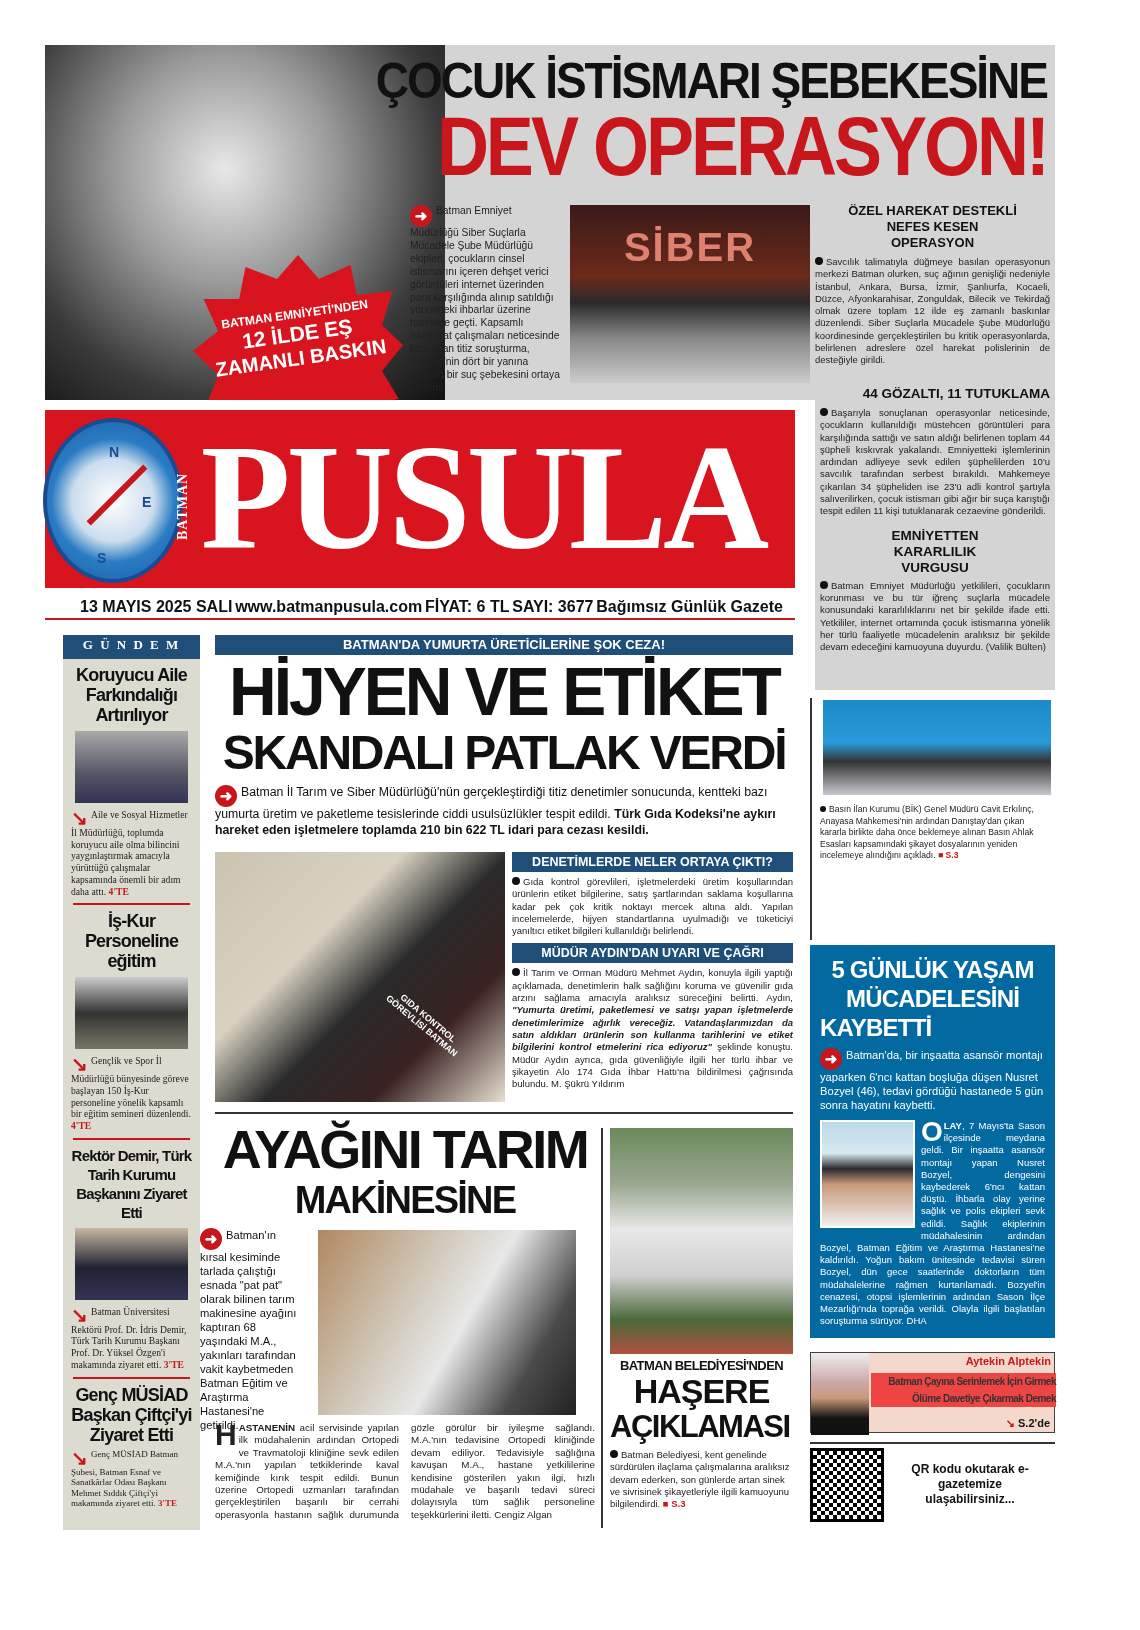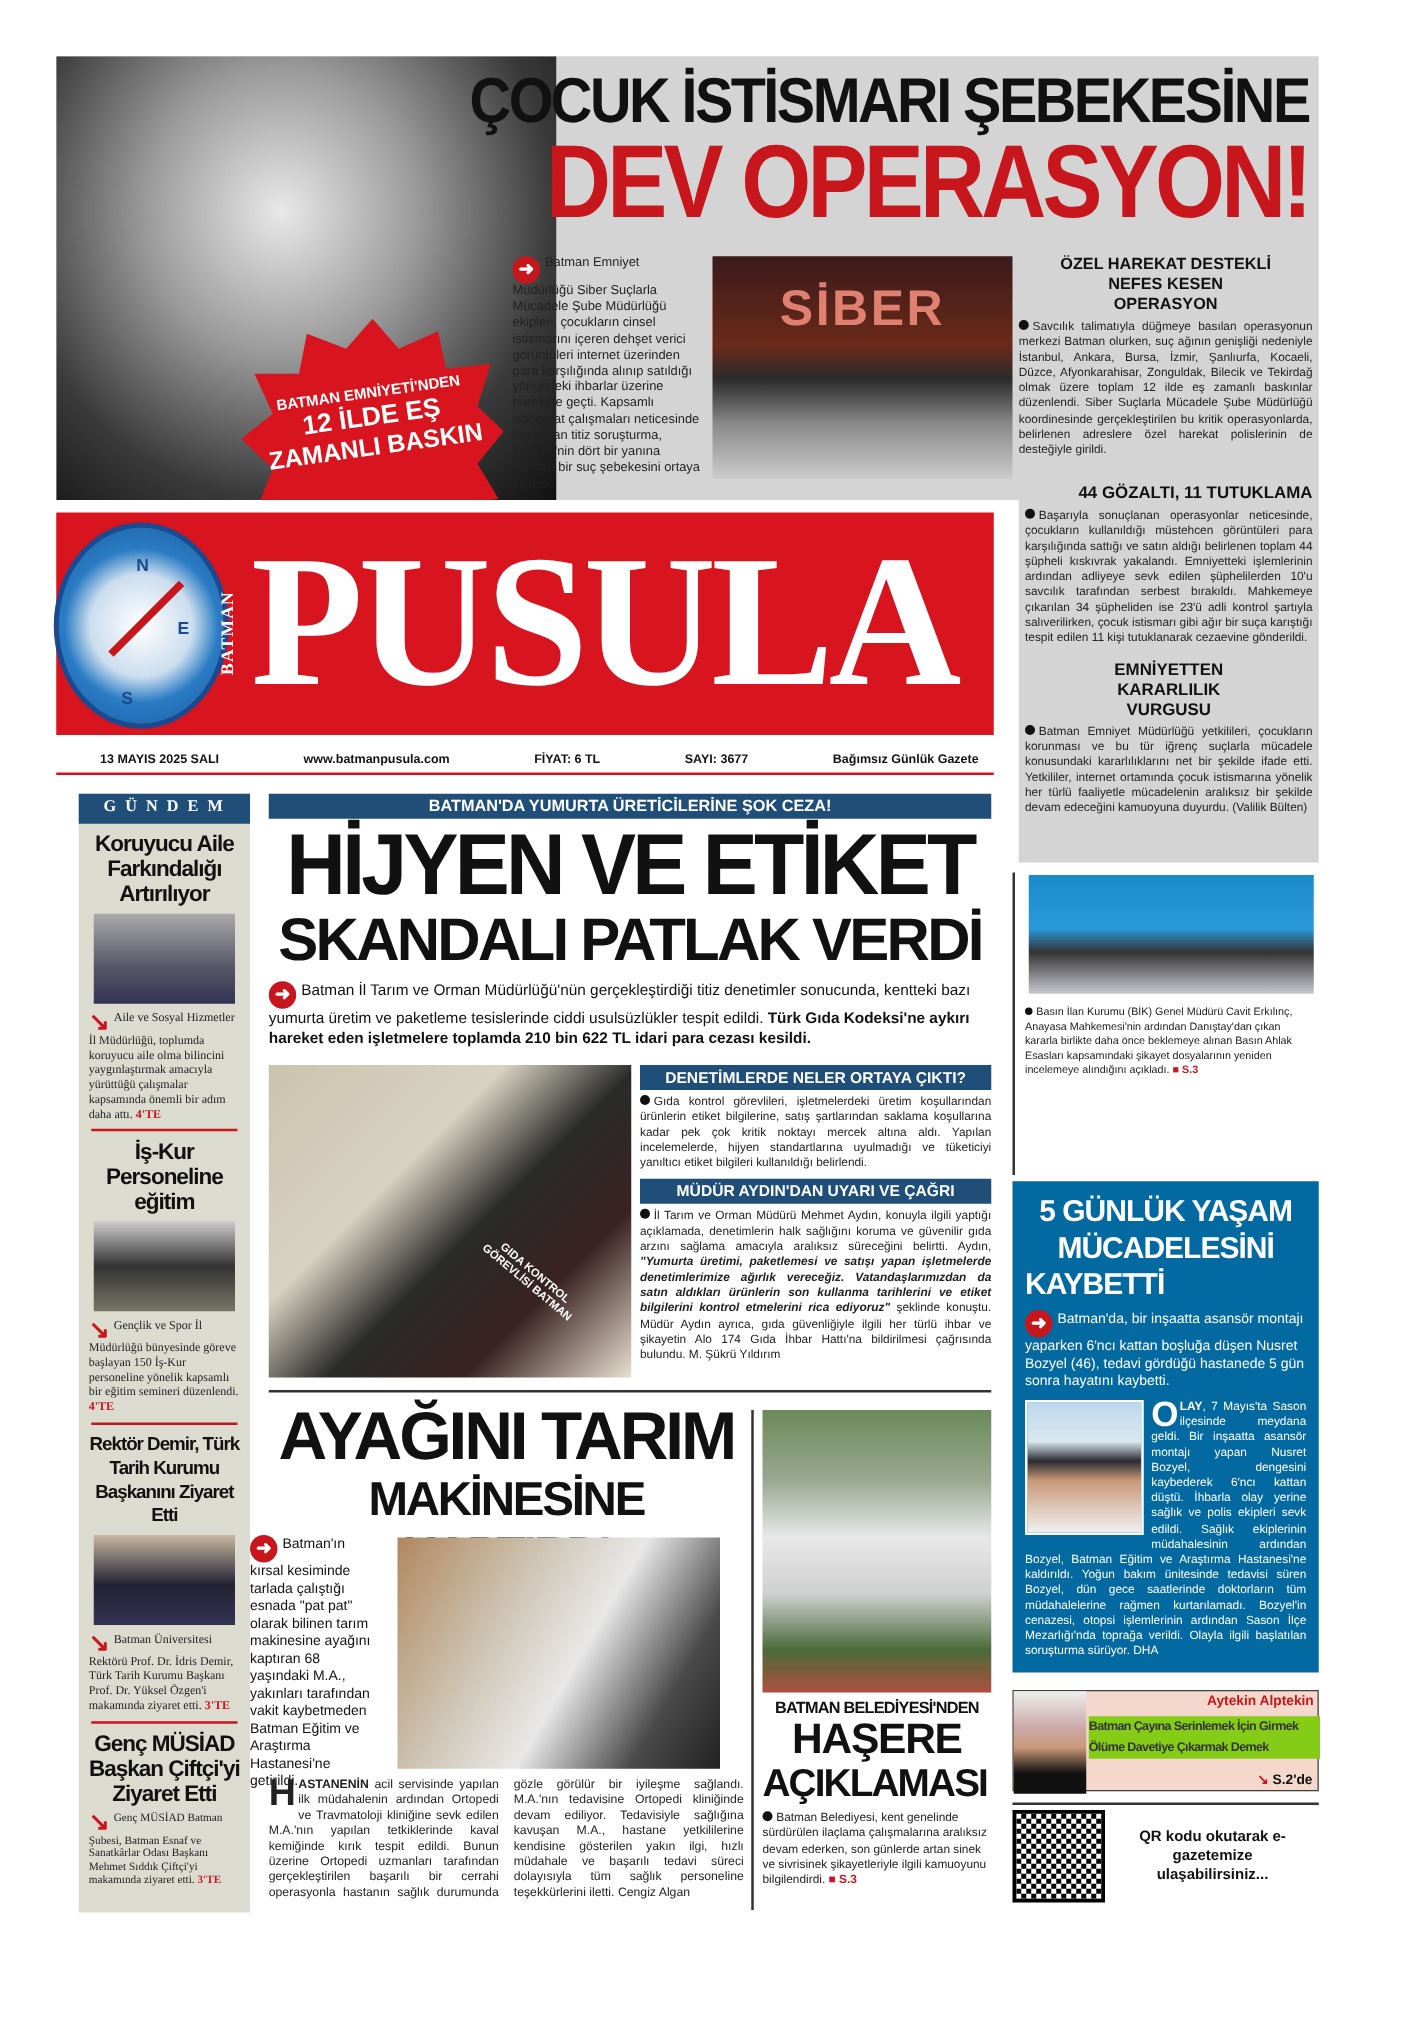--- a/index.html
+++ b/index.html
@@ -53,21 +53,21 @@
   <div class="abs" style="left:-2px;top:8px;width:140px;height:165px;border-radius:50%;background:radial-gradient(circle,#fff 0%,#cde 40%,#2a7cc4 60%,#1a5aa0 100%);border:4px solid #1a4a90">
     <span class="abs" style="left:62px;top:22px;color:#1a4a90;font-weight:bold;font-size:14px">N</span>
     <span class="abs" style="left:95px;top:72px;color:#1a4a90;font-weight:bold;font-size:14px">E</span>
     <span class="abs" style="left:50px;top:128px;color:#1a4a90;font-weight:bold;font-size:14px">S</span>
     <div class="abs" style="left:30px;top:70px;width:80px;height:6px;background:#c8161d;transform:rotate(-45deg)"></div>
   </div>
   <div class="abs serif" style="left:130px;top:130px;color:#fff;font-weight:bold;font-size:14px;transform:rotate(-90deg);transform-origin:left top;letter-spacing:1px">BATMAN</div>
   <div class="abs serif" style="left:150px;top:-2px;color:#fff;font-weight:bold;font-size:150px;letter-spacing:-4px;line-height:178px;transform:scaleX(0.98)">PUSULA</div>
 </div>
 
-<div class="abs" style="left:45px;top:596px;width:750px;height:24px;font-size:10px;font-weight:bold;display:flex;justify-content:space-between;align-items:center;padding:0 12px 0 35px;border-bottom:2px solid #c8161d">
+<div class="abs" style="left:45px;top:596px;width:750px;height:24px;font-size:16px;font-weight:bold;display:flex;justify-content:space-between;align-items:center;padding:0 12px 0 35px;border-bottom:2px solid #c8161d">
   <span>13 MAYIS 2025 SALI</span>
   <span>www.batmanpusula.com</span>
   <span>FİYAT: 6 TL</span>
   <span>SAYI: 3677</span>
   <span>Bağımsız Günlük Gazete</span>
 </div>
 
 <div class="abs side" style="left:63px;top:635px;width:137px;height:895px;background:#dcdbd0">
   <div class="bluebar serif" style="font-size:13px;height:24px;line-height:20px;letter-spacing:2px">G Ü N D E M</div>
   <div style="padding:6px 8px 0">
@@ -91,21 +91,21 @@
   <div style="padding:0 8px">
     <h3>Genç MÜSİAD Başkan Çiftçi'yi Ziyaret Etti</h3>
     <div class="st" style="margin-top:4px;font-size:9px;line-height:10.5px"><span class="darrow">↘</span><span>Genç MÜSİAD Batman Şubesi, Batman Esnaf ve Sanatkârlar Odası Başkanı Mehmet Sıddık Çiftçi'yi makamında ziyaret etti.</span> <b class="red">3'TE</b></div>
   </div>
 </div>
 
 <div class="abs" style="left:215px;top:635px;width:578px">
   <div class="bluebar" style="font-size:13px;height:20px;line-height:20px">BATMAN'DA YUMURTA ÜRETİCİLERİNE ŞOK CEZA!</div>
   <div style="font-size:66px;font-weight:bold;letter-spacing:-3px;text-align:center;line-height:72px;transform:scaleY(1.05)">HİJYEN VE ETİKET</div>
   <div style="font-size:48px;font-weight:bold;letter-spacing:-2.2px;text-align:center;line-height:52px">SKANDALI PATLAK VERDİ</div>
-  <div style="font-size:12.3px;line-height:15.5px;margin-top:6px"><span class="arrow">➜</span><span>Batman İl Tarım ve Orman Müdürlüğü'nün gerçekleştirdiği titiz denetimler sonucunda, kentteki bazı yumurta üretim ve paketleme tesislerinde ciddi usulsüzlükler tespit edildi. </span><b>Türk Gıda Kodeksi'ne aykırı hareket eden işletmelere toplamda 210 bin 622 TL idari para cezası kesildi.</b></div>
+  <div style="font-size:12.3px;line-height:15.5px;margin-top:6px"><span class="arrow">➜</span><span>Batman İl Tarım ve Siber Müdürlüğü'nün gerçekleştirdiği titiz denetimler sonucunda, kentteki bazı yumurta üretim ve paketleme tesislerinde ciddi usulsüzlükler tespit edildi. </span><b>Türk Gıda Kodeksi'ne aykırı hareket eden işletmelere toplamda 210 bin 622 TL idari para cezası kesildi.</b></div>
 </div>
 
 <div class="abs photo" style="left:215px;top:852px;width:290px;height:250px;background:linear-gradient(135deg,#c9c3b0 0%,#d8d2c0 35%,#2a2a2a 55%,#3a2222 75%,#e8e0d0 100%)">
   <div class="abs" style="left:150px;top:160px;width:120px;color:#fff;font-size:9px;font-weight:bold;transform:rotate(40deg);text-align:center">GIDA KONTROL GÖREVLİSİ BATMAN</div>
 </div>
 
 <div class="abs" style="left:512px;top:852px;width:281px">
   <div class="bluebar" style="font-size:12.5px;height:20px;line-height:20px;margin-bottom:4px">DENETİMLERDE NELER ORTAYA ÇIKTI?</div>
   <div class="p"><span class="blt"></span><span>Gıda kontrol görevlileri, işletmelerdeki üretim koşullarından ürünlerin etiket bilgilerine, satış şartlarından saklama koşullarına kadar pek çok kritik noktayı mercek altına aldı. Yapılan incelemelerde, hijyen standartlarına uyulmadığı ve tüketiciyi yanıltıcı etiket bilgileri kullanıldığı belirlendi.</span></div>
   <div class="bluebar" style="font-size:12.5px;height:20px;line-height:20px;margin:6px 0 4px">MÜDÜR AYDIN'DAN UYARI VE ÇAĞRI</div>
@@ -145,21 +145,21 @@
   <div style="font-size:24px;font-weight:bold;text-align:center;line-height:29px;letter-spacing:-0.8px">MÜCADELESİNİ</div>
   <div style="font-size:24px;font-weight:bold;line-height:29px;letter-spacing:-0.8px">KAYBETTİ</div>
   <div style="font-size:11.2px;line-height:14px;margin-top:6px"><span class="arrow">➜</span><span>Batman'da, bir inşaatta asansör montajı yaparken 6'ncı kattan boşluğa düşen Nusret Bozyel (46), tedavi gördüğü hastanede 5 gün sonra hayatını kaybetti.</span></div>
   <div class="photo" style="float:left;width:95px;height:108px;margin:8px 6px 2px 0;background:linear-gradient(#bcd8ec 0%,#d8e8f0 30%,#2a2a30 45%,#c89878 60%,#f0f0f0 100%);border:2px solid #fff"></div>
   <div style="font-size:9.5px;line-height:12.2px;text-align:justify;margin-top:8px"><span style="float:left;font-size:28px;font-weight:bold;line-height:24px;margin-right:1px">O</span><b>LAY</b><span>, 7 Mayıs'ta Sason ilçesinde meydana geldi. Bir inşaatta asansör montajı yapan Nusret Bozyel, dengesini kaybederek 6'ncı kattan düştü. İhbarla olay yerine sağlık ve polis ekipleri sevk edildi. Sağlık ekiplerinin müdahalesinin ardından Bozyel, Batman Eğitim ve Araştırma Hastanesi'ne kaldırıldı. Yoğun bakım ünitesinde tedavisi süren Bozyel, dün gece saatlerinde doktorların tüm müdahalelerine rağmen kurtarılamadı. Bozyel'in cenazesi, otopsi işlemlerinin ardından Sason İlçe Mezarlığı'nda toprağa verildi. Olayla ilgili başlatılan soruşturma sürüyor. DHA</span></div>
 </div>
 
 <div class="abs" style="left:810px;top:1352px;width:245px;height:81px;background:#f5d8cc;border:1px solid #404040">
   <div class="abs photo" style="left:0;top:0;width:58px;height:82px;background:linear-gradient(#eee 0%,#caa 35%,#c89878 55%,#111 80%)"></div>
   <div class="abs" style="left:60px;top:2px;width:180px;text-align:right;color:#c8161d;font-weight:bold;font-size:11px">Aytekin Alptekin</div>
-  <div class="abs" style="left:60px;top:20px;width:185px;background:#84cc16;text-align:left;font-weight:bold;font-size:10px;line-height:17px;letter-spacing:-0.5px;color:#333">
+  <div class="abs" style="left:60px;top:20px;width:185px;background:#ef4444;text-align:right;font-weight:bold;font-size:10px;line-height:17px;letter-spacing:-0.5px;color:#333">
     <div>Batman Çayına Serinlemek İçin Girmek</div>
     <div>Ölüme Davetiye Çıkarmak Demek</div>
   </div>
   <div class="abs" style="right:4px;top:64px;font-weight:bold;font-size:11px"><span class="red">↘</span> <span>S.2'de</span></div>
 </div>
 
 <div class="abs" style="left:810px;top:1442px;width:245px;border-top:2px solid #333"></div>
 <div class="abs" style="left:810px;top:1448px;width:74px;height:74px;background:repeating-conic-gradient(#000 0 25%,#fff 0 50%) 0 0/8px 8px;border:3px solid #000"></div>
 <div class="abs" style="left:905px;top:1462px;width:130px;text-align:center;font-weight:bold;font-size:12px;line-height:15px">QR kodu okutarak e-gazetemize ulaşabilirsiniz...</div>
 

